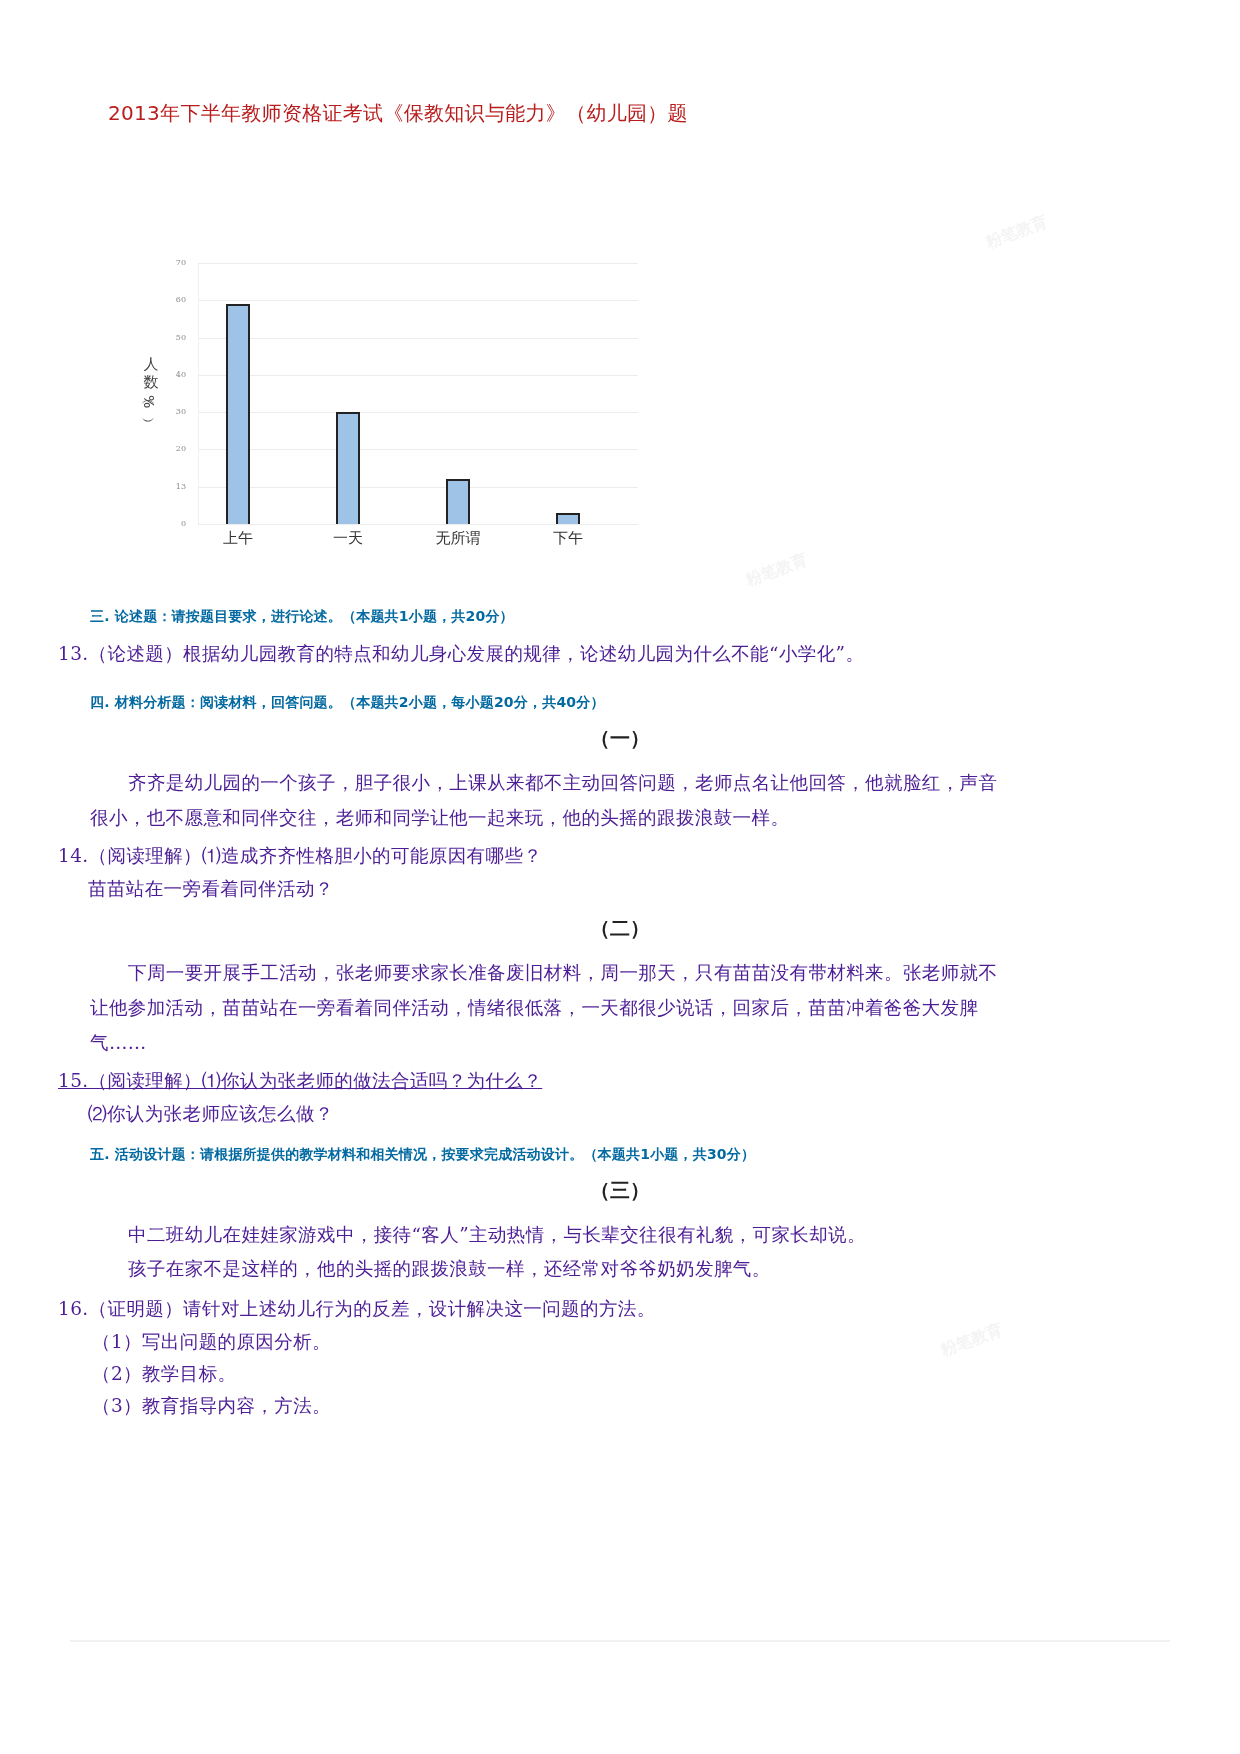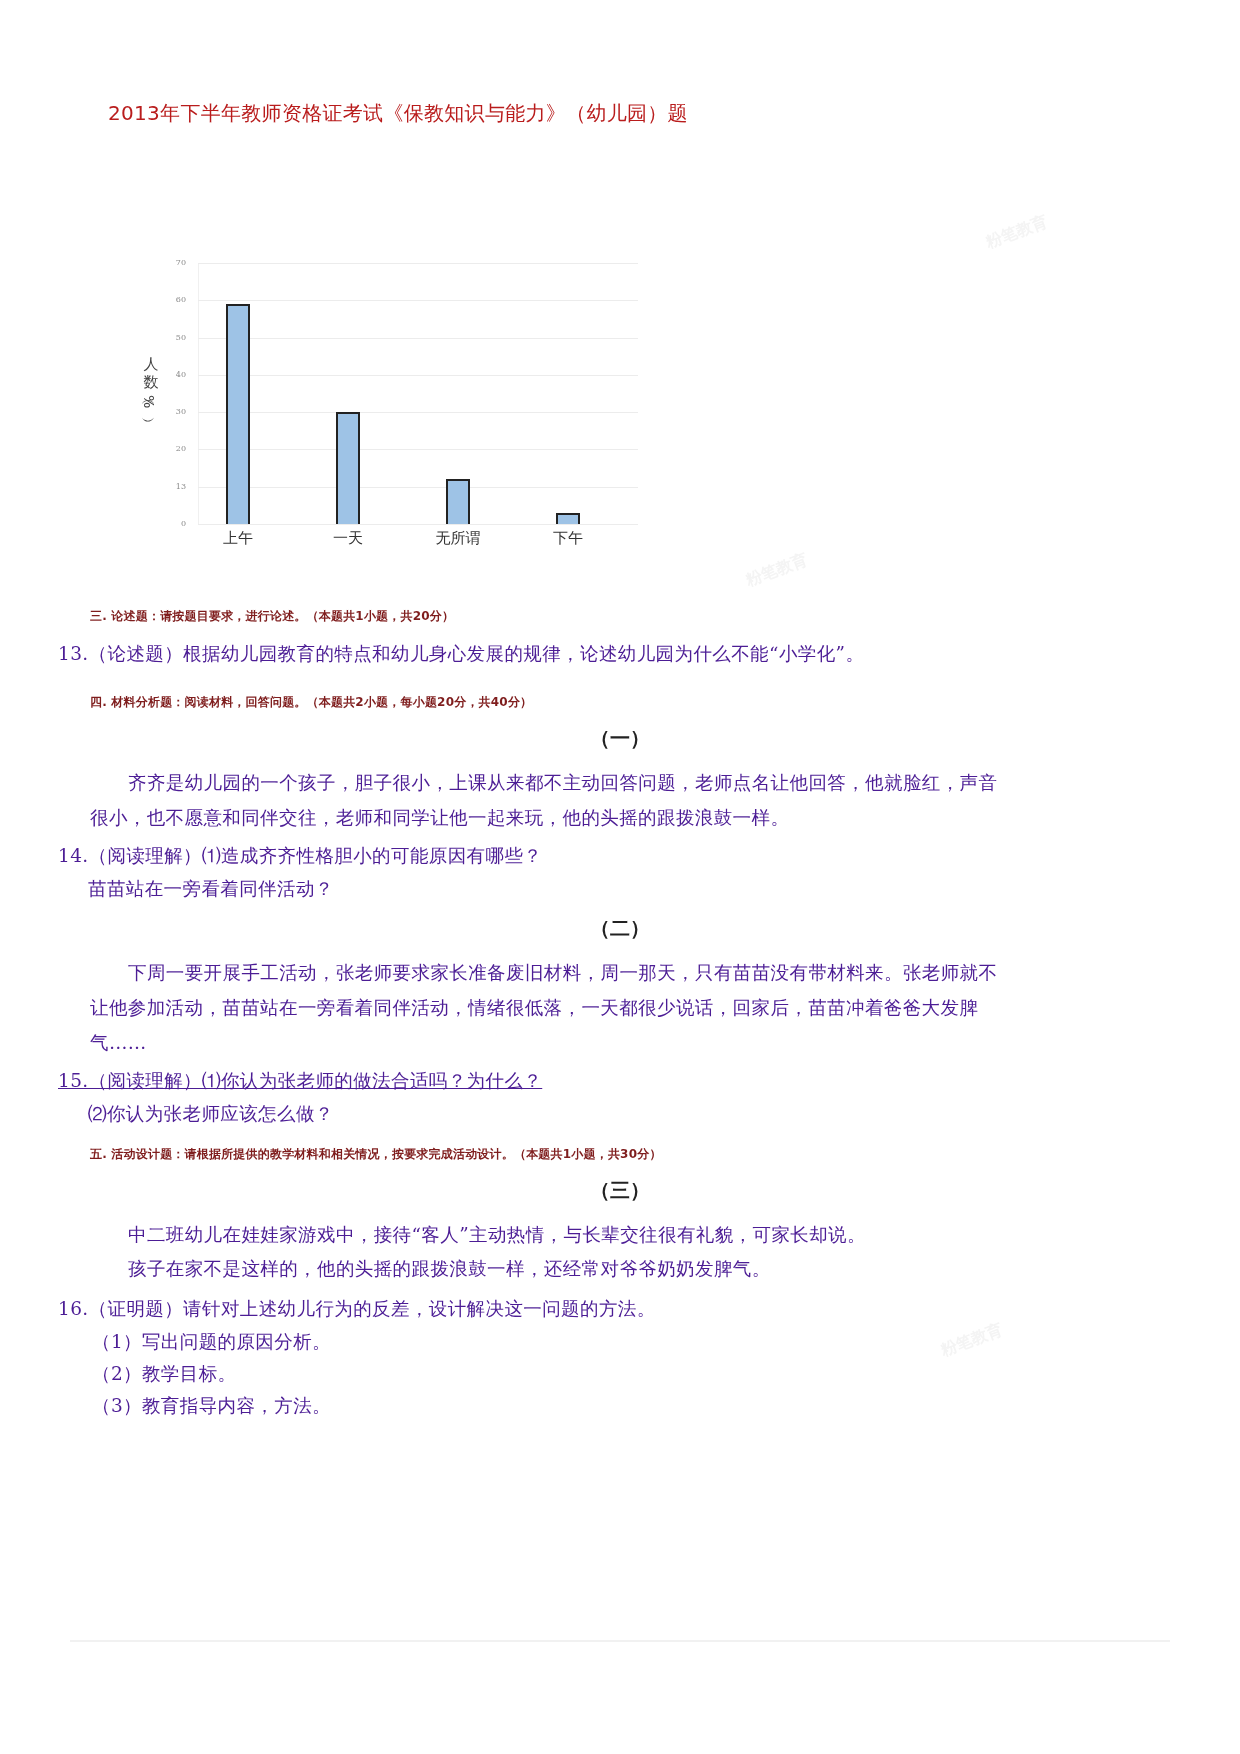--- a/index.html
+++ b/index.html
@@ -40,21 +40,21 @@
     }
     .xtick {
       position: absolute; top: 266px; width: 80px; text-align: center;
       font-family: "DejaVu Serif", "Liberation Serif", serif;
       font-size: 15px; color: #333;
     }
     
     .section-head {
       position: absolute; left: 90px;
       font-family: "DejaVu Sans", "Liberation Sans", sans-serif;
-      font-weight: bold; font-size: 12px; color: #7f1d1d; letter-spacing: 0.2px;
+      font-weight: bold; font-size: 14px; color: #0369a1; letter-spacing: 0.2px;
     }
     .line {
       position: absolute; font-size: 18.5px; color: #4c1d95; white-space: nowrap; letter-spacing: 0.4px;
     }
     .material-num {
       position: absolute; left: 0; width: 1240px; text-align: center;
       font-family: "DejaVu Sans", "Liberation Sans", sans-serif;
       font-size: 20px; font-weight: bold; color: #222;
     }
     .divider { position: absolute; left: 70px; width: 1100px; top: 1640px; height: 2px; background: #f1f1f1; }

